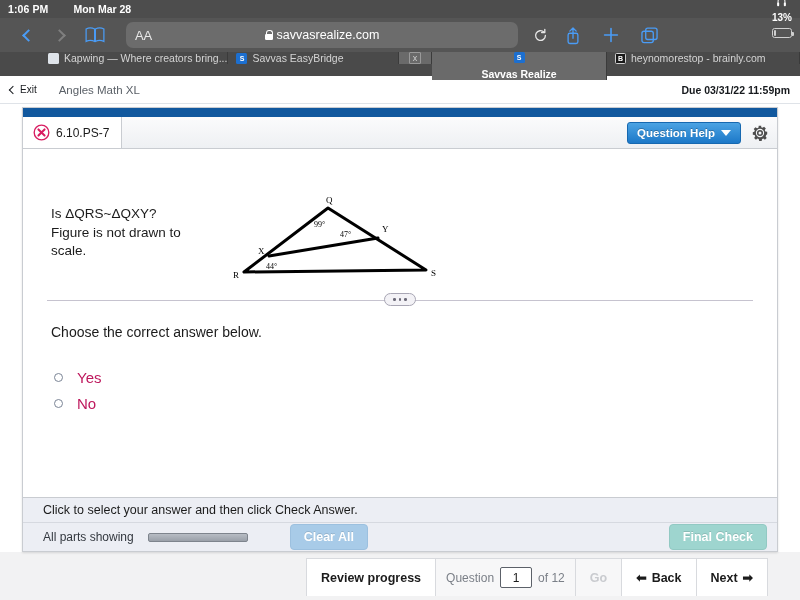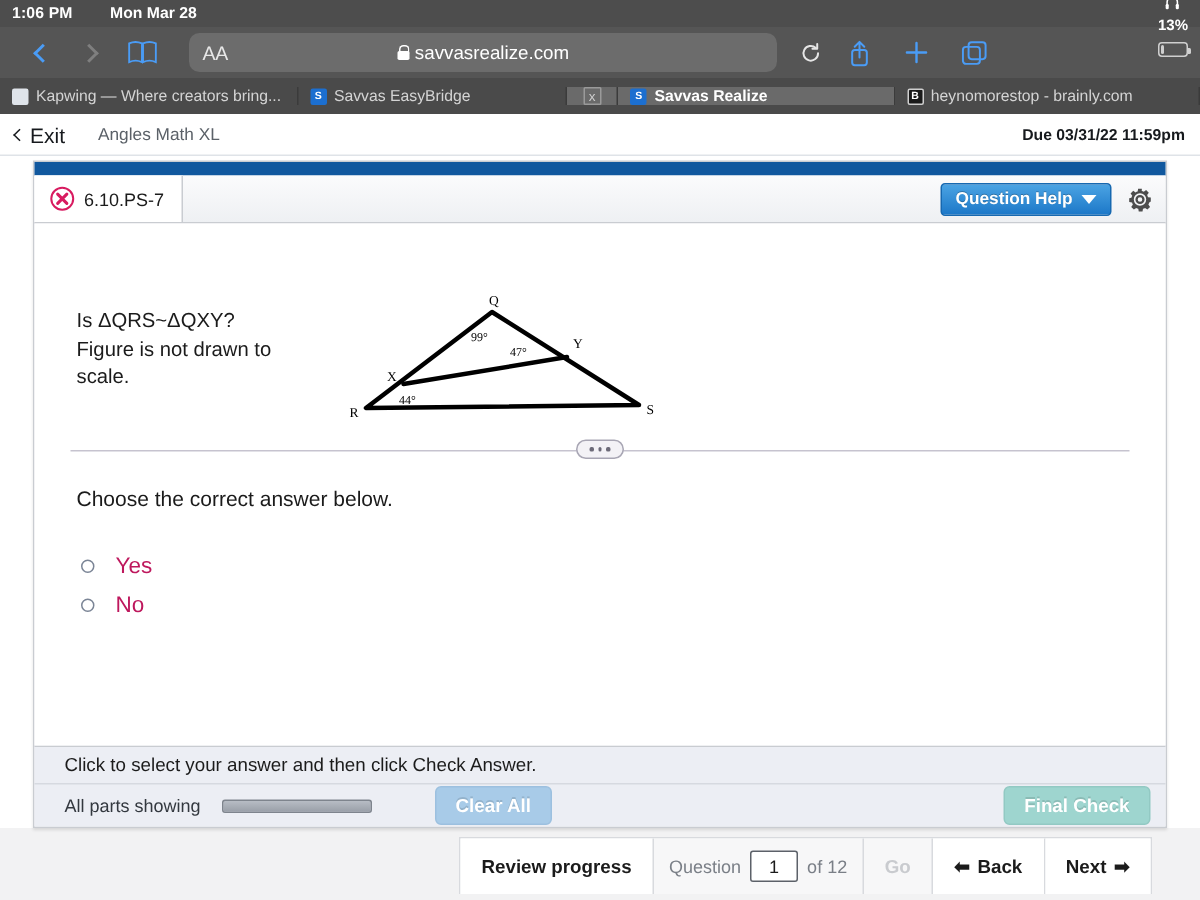--- a/index.html
+++ b/index.html
@@ -85,55 +85,55 @@
   }
   .lock:after {
     content: ""; position: absolute; left: 1.8px; top: 0; width: 4.4px; height: 5px;
     border: 1.4px solid #ffffff; border-bottom: none; border-radius: 3px 3px 0 0;
   }
   .url-txt { color: #ffffff; font-size: 12.5px; }
   .reload { width: 28px; display: flex; justify-content: center; }
   .tb-icon { width: 38px; display: flex; align-items: center; justify-content: center; }
 
   
-  .tabbar { height: 24px; background: #4a4a4a; display: flex; align-items: center; }
+  .tabbar { height: 24px; background: #4a4a4a; display: flex; align-items: flex-start; padding-left: 40px; }
   .tab {
     display: flex; align-items: center; gap: 5px;
     padding: 0 8px;
     border-right: 1px solid #3b3b3b;
     color: #d4d4d4;
     font-size: 10.5px;
     white-space: nowrap; overflow: hidden;
     position: relative;
   }
   .tab.active { background: #6a6a6a; color: #ffffff; font-weight: bold; }
   .tab.t1 { width: 205px; }
   .tab.t2 { width: 185px; }
   .tab.tclose { width: 35px; justify-content: center; background: #6a6a6a; }
-  .tab.t3 { width: 190px; }
+  .tab.t3 { width: 190px; flex-direction: column; }
   .tab.t4 { width: 210px; }
   .favicon {
     width: 11px; height: 11px; border-radius: 1.5px; flex: none;
     display: flex; align-items: center; justify-content: center;
     font-size: 7px; color: #fff; font-weight: bold;
   }
   .fav-kapwing { background: #dfe4ea; }
   .fav-savvas { background: #1c6fd0; }
   .fav-brainly { background: #1a1a1a; border: 1px solid #cfcfcf; }
   .tabclose-box {
     width: 12px; height: 12px; border: 1px solid #9a9a9a; color: #cfcfcf;
     font-size: 9px; line-height: 10px; text-align: center; border-radius: 1px;
   }
 
   
   .appheader {
     height: 28px; background: #ffffff; display: flex; align-items: center;
     padding: 0 10px; border-bottom: 1px solid #dfe3e8;
   }
-  .exit-wrap { display: flex; align-items: center; gap: 4px; color: #16191d; font-size: 14px; }
+  .exit-wrap { display: flex; align-items: center; gap: 4px; color: #16191d; font-size: 10px; }
   .exit-chev { width: 6px; height: 6px; border-left: 1.6px solid #16191d; border-bottom: 1.6px solid #16191d; transform: rotate(45deg); }
   .assign-title { margin-left: 22px; color: #5b6168; font-size: 11.5px; }
   .due { margin-left: auto; font-size: 10.5px; font-weight: bold; color: #16191d; }
 
   
   .frame {
     position: absolute; left: 22px; top: 107px; width: 756px; height: 445px;
     background: #ffffff;
     border: 1px solid #c9ccd1;
     box-shadow: 0 1px 2px rgba(0,0,0,.12);

